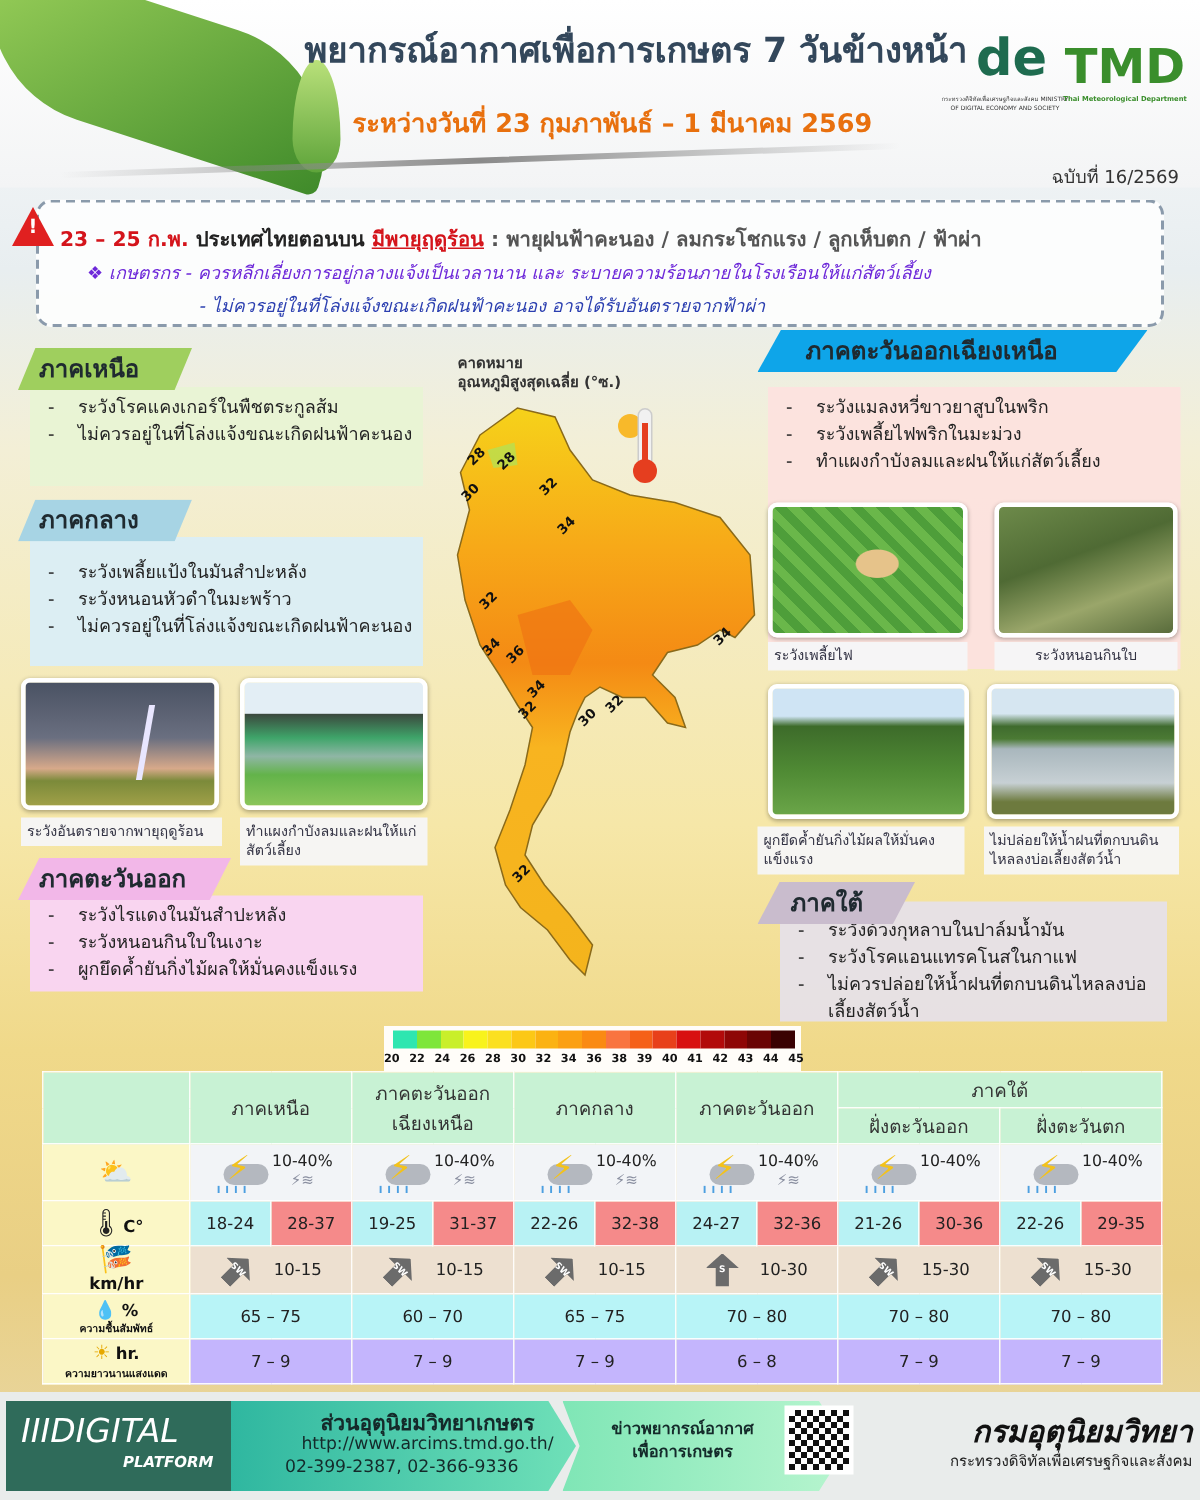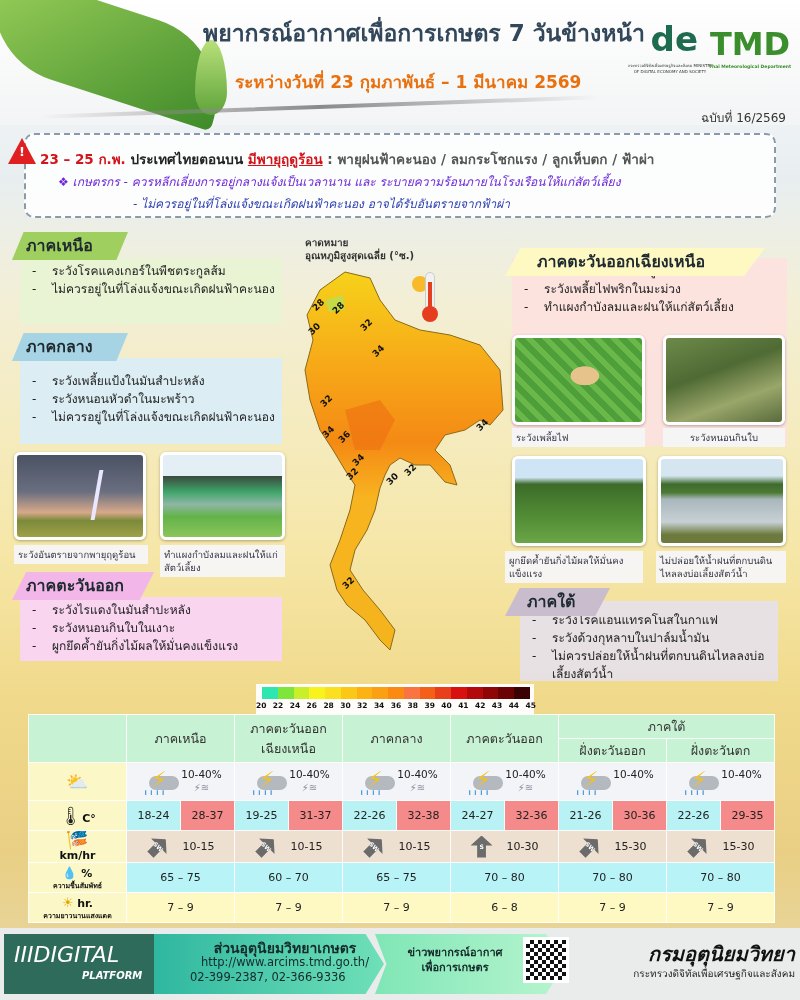--- a/index.html
+++ b/index.html
@@ -28,21 +28,21 @@
 #alert-line3{left:133px;top:194px;font-size:12px;font-style:italic;color:#2b3fb0;white-space:nowrap}
 
 .tag{font-size:16px;font-weight:bold;color:#1f2a30;padding:4px 14px;height:28px;line-height:20px}
 .panel ul{list-style:none}
 .panel li{font-size:12px;color:#222;line-height:18px;white-space:nowrap;padding-left:32px;position:relative}
 .panel li::before{content:"-";position:absolute;left:12px}
 #north-tag{left:12px;top:232px;width:116px;background:#9fcf5e;clip-path:polygon(10% 0,100% 0,90% 100%,0 100%)}
 #north-box{left:20px;top:258px;width:262px;height:66px;background:rgba(232,244,212,.92);padding-top:4px}
 #central-tag{left:12px;top:333px;width:116px;background:#a7d4e4;clip-path:polygon(10% 0,100% 0,90% 100%,0 100%)}
 #central-box{left:20px;top:358px;width:262px;height:86px;background:rgba(218,238,246,.95);padding-top:14px}
-#ne-tag{left:505px;top:248px;width:260px;background:#fef9c3;clip-path:polygon(6% 0,100% 0,92% 100%,0 100%);padding-left:32px}
+#ne-tag{left:505px;top:220px;width:260px;background:#0ea5e9;clip-path:polygon(6% 0,100% 0,92% 100%,0 100%);padding-left:32px}
 #ne-box{left:512px;top:258px;width:275px;height:188px;background:rgba(252,226,222,.95);padding-top:4px}
 #east-tag{left:12px;top:572px;width:142px;background:#f2b7e8;clip-path:polygon(10% 0,100% 0,90% 100%,0 100%)}
 #east-box{left:20px;top:597px;width:262px;height:64px;background:rgba(249,212,244,.95);padding-top:4px}
 #south-tag{left:505px;top:588px;width:105px;background:#c9bccd;clip-path:polygon(14% 0,100% 0,86% 100%,0 100%);padding-left:22px}
 #south-box{left:520px;top:601px;width:258px;height:80px;background:rgba(230,224,232,.95);padding-top:10px}
 #south-box li{white-space:normal;padding-right:6px}
 
 .photo{border:3px solid #fff;border-radius:6px;box-shadow:0 1px 3px rgba(0,0,0,.3)}
 .cap{font-size:9.5px;color:#334;background:rgba(245,245,247,.95);padding:3px 4px;line-height:13px}
 #ph-storm{left:14px;top:452px;width:132px;height:88px;background:linear-gradient(180deg,#4a5263 0%,#6a6f80 45%,#d7a98a 70%,#7b8a3a 80%,#a0a048 100%)}
@@ -72,21 +72,21 @@
 #legend-ticks{left:256px;top:701px;width:280px;display:flex;justify-content:space-between;font-size:7.5px;font-weight:bold;color:#111}
 
 #fc-table{left:28px;top:714px;width:746px;border-collapse:collapse;font-size:11px;color:#222;table-layout:fixed}
 #fc-table td,#fc-table th{border:1px solid rgba(255,255,255,.9);text-align:center;vertical-align:middle;padding:0}
 #fc-table th{background:#c8f2d4;font-weight:bold;font-size:12.5px;color:#333;font-weight:normal}
 .rowlab{background:#fbf7c6}
 .wx td.c{background:#f2f4f7}
 .lo{background:#b8f2f4}.hi{background:#f58a8a}
 .wind td.c{background:#ede0d0}
 .hum td.c{background:#b8f4f7}
-.sun td.c{background:#fef9c3}
+.sun td.c{background:#c4b5fd}
 .wxicon{display:inline-block;position:relative;width:40px;height:28px;vertical-align:middle}
 .cloud{position:absolute;left:10px;top:8px;width:30px;height:14px;background:#b4b8bf;border-radius:10px}
 .bolt{position:absolute;left:12px;top:0;font-size:22px;color:#f3c21b;line-height:24px}
 .rain{position:absolute;left:4px;top:18px;font-size:8px;color:#4d9fe0;letter-spacing:1px}
 .pct{font-size:10.5px;display:inline-block;vertical-align:top;line-height:13px;margin-left:2px}
 .gust{display:block;font-size:10px;color:#8a8fa0}
 .arrow{display:inline-block;width:22px;height:22px;background:#6b6b6b;vertical-align:middle;margin-right:14px;position:relative;color:#fff;font-size:6px;font-weight:bold;line-height:22px;text-align:center}
 .arrow.sw{transform:rotate(45deg);clip-path:polygon(50% 0,100% 45%,70% 45%,70% 100%,30% 100%,30% 45%,0 45%)}
 .arrow.s{clip-path:polygon(50% 0,100% 45%,70% 45%,70% 100%,30% 100%,30% 45%,0 45%)}
 .rl-icon{font-size:18px;line-height:18px}
@@ -175,22 +175,22 @@
 <div id="ph-cater" class="abs photo"></div>
 <div id="cap-thrips" class="abs cap">ระวังเพลี้ยไฟ</div>
 <div id="cap-cater" class="abs cap">ระวังหนอนกินใบ</div>
 <div id="ph-tree" class="abs photo"></div>
 <div id="ph-pond" class="abs photo"></div>
 <div id="cap-tree" class="abs cap">ผูกยึดค้ำยันกิ่งไม้ผลให้มั่นคงแข็งแรง</div>
 <div id="cap-pond" class="abs cap">ไม่ปล่อยให้น้ำฝนที่ตกบนดินไหลลงบ่อเลี้ยงสัตว์น้ำ</div>
 
 <div id="south-box" class="abs panel">
   <ul>
+    <li>ระวังด้วงกุหลาบในปาล์มน้ำมัน</li>
     <li>ระวังโรคแอนแทรคโนสในกาแฟ</li>
-    <li>ระวังด้วงกุหลาบในปาล์มน้ำมัน</li>
     <li>ไม่ควรปล่อยให้น้ำฝนที่ตกบนดินไหลลงบ่อเลี้ยงสัตว์น้ำ</li>
   </ul>
 </div>
 <div id="south-tag" class="abs tag">ภาคใต้</div>
 
 <svg class="abs" style="left:285px;top:260px" width="230" height="420" viewBox="0 0 230 420">
   <defs>
     <linearGradient id="mg" x1="0" y1="0" x2="0" y2="1">
       <stop offset="0" stop-color="#f6d21a"></stop>
       <stop offset="0.25" stop-color="#f7a818"></stop>

